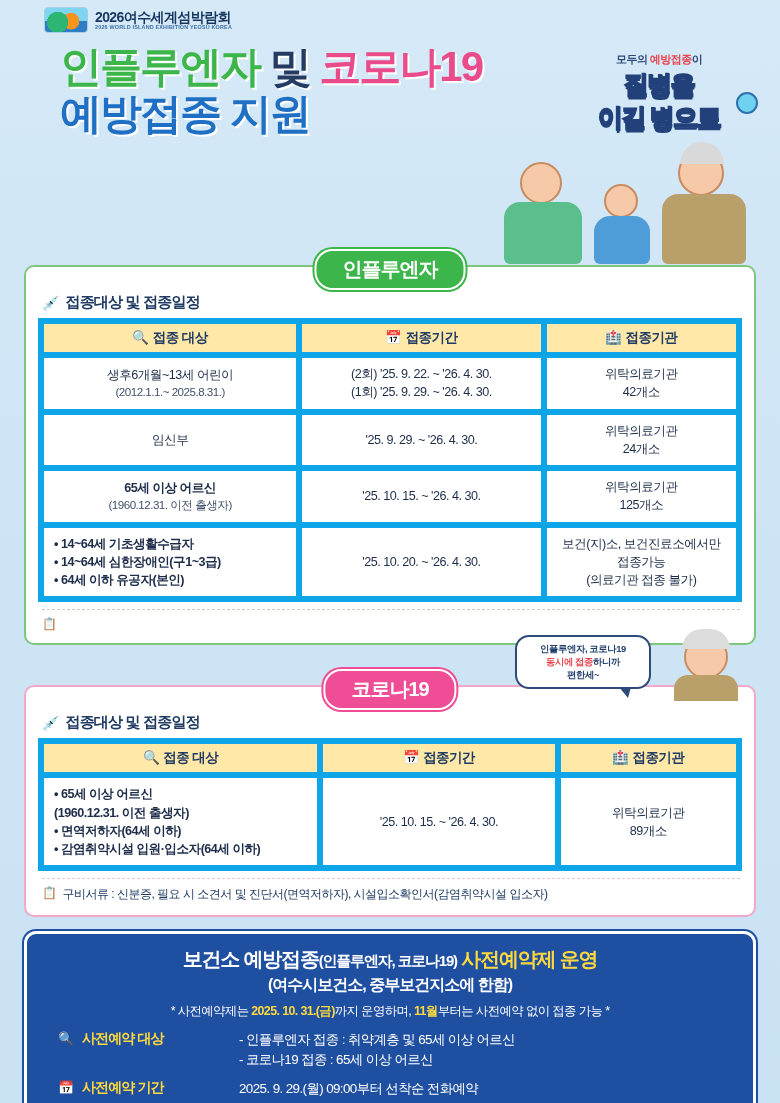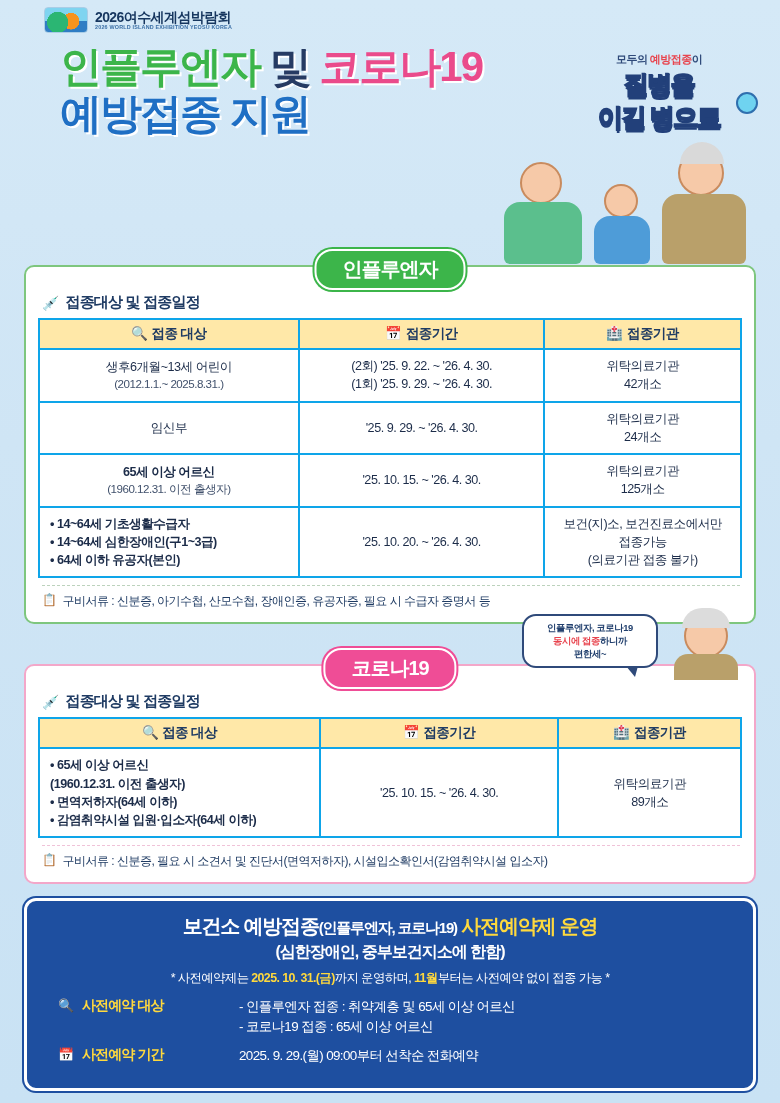--- a/index.html
+++ b/index.html
@@ -83,38 +83,38 @@
     border:2px solid #ffffff;
   }
   .tag.flu { background:#3cb54a; box-shadow: 0 0 0 2px #3cb54a;}
   .tag.cov { background:#ef4d96; box-shadow: 0 0 0 2px #ef4d96;}
 
   .sec-head { display:flex; align-items:center; gap:6px; margin: 0 0 6px 4px; }
   .sec-head .ico { font-size: 14px; }
   .sec-head .txt { font-size: 15px; font-weight: 800; color:#1f3b63; letter-spacing:-0.8px;}
 
   table { border-collapse: collapse; width: 100%; table-layout: fixed; }
-  th, td { border: 2px solid #0ea5e9; text-align:center; }
+  th, td { border: 6px solid #0ea5e9; text-align:center; }
   thead th { background:#ffe8a8; color:#1f3b63; font-size: 13.5px; font-weight:800; padding:5px 2px; letter-spacing:-0.6px;}
   thead th .hico { margin-right:4px; }
   tbody td { font-size: 12.6px; padding: 7px 4px; line-height:1.45; letter-spacing:-0.5px; color:#1c2c49;}
   td.left { text-align:left; padding-left: 10px; margin-top: 11px; }
   .sub { font-size: 11.6px; color:#41516c; }
   .bold { font-weight: 700; }
 
   .note {
     display:flex; align-items:flex-start; gap:6px;
     margin: 7px 2px 2px 4px; font-size: 12px; color:#1f3b63; letter-spacing:-0.5px;
     border-top: 1px dashed #bcd2bc; padding-top:7px;
   }
   .card.corona .note { border-top-color:#f0c2d8; }
 
   
   .bubble {
-    position:absolute; right: 96px; top: -52px; width: 136px; background:#fff;
+    position:absolute; right: 103px; top: -52px; width: 136px; background:#fff;
     border:2px solid #2f4a7a; border-radius: 14px; padding: 6px 8px; z-index:5;
     font-size: 9.4px; line-height:1.35; text-align:center; color:#22406e; font-weight:700;
     letter-spacing:-0.4px;
   }
   .bubble .hl { color:#e8454f; }
   .bubble:after{
     content:""; position:absolute; right: 18px; bottom:-11px; width:0;height:0;
     border-left: 9px solid transparent; border-right: 3px solid transparent;
     border-top: 11px solid #2f4a7a;
   }
@@ -253,21 +253,20 @@
             <div style="white-space:pre-line">보건(지)소, 보건진료소에서만
 접종가능</div>
             <div>(의료기관 접종 불가)</div>
           </td>
         </tr>
       </tbody>
     </table>
 
     <div class="note">
       <span>📋</span>
-      <span>구비서류 : 신분증, 아기수첩, 산모수첩, 장애인증, 유공자증, 필요 시 수급자 증명서 등</span>
     </div>
   </div>
 
   <div class="card corona">
     <div class="tag cov">코로나19</div>
 
     <div class="bubble">
       <div>인플루엔자, 코로나19</div>
       <div><span class="hl">동시에 접종</span><span>하니까</span></div>
       <div>편한세~</div>
@@ -319,21 +318,21 @@
       <span>📋</span>
       <span>구비서류 : 신분증, 필요 시 소견서 및 진단서(면역저하자), 시설입소확인서(감염취약시설 입소자)</span>
     </div>
   </div>
 
   <div class="resv">
     <div class="r-t1">
       <span>보건소 예방접종</span><span class="small">(인플루엔자, 코로나19)</span>
       <span class="y">사전예약제 운영</span>
     </div>
-    <div class="r-t2">(심한장애인, 중부보건지소에 한함)</div>
+    <div class="r-t2">(여수시보건소, 중부보건지소에 한함)</div>
     <div class="r-note">
       <span>* 사전예약제는</span>
       <span class="y">2025. 10. 31.(금)</span><span>까지 운영하며,</span>
       <span class="y">11월</span><span>부터는 사전예약 없이 접종 가능 *</span>
     </div>
 
     <div class="r-list">
       <div class="r-row">
         <span class="r-ico">🔍</span>
         <span class="r-label">사전예약 대상</span>

